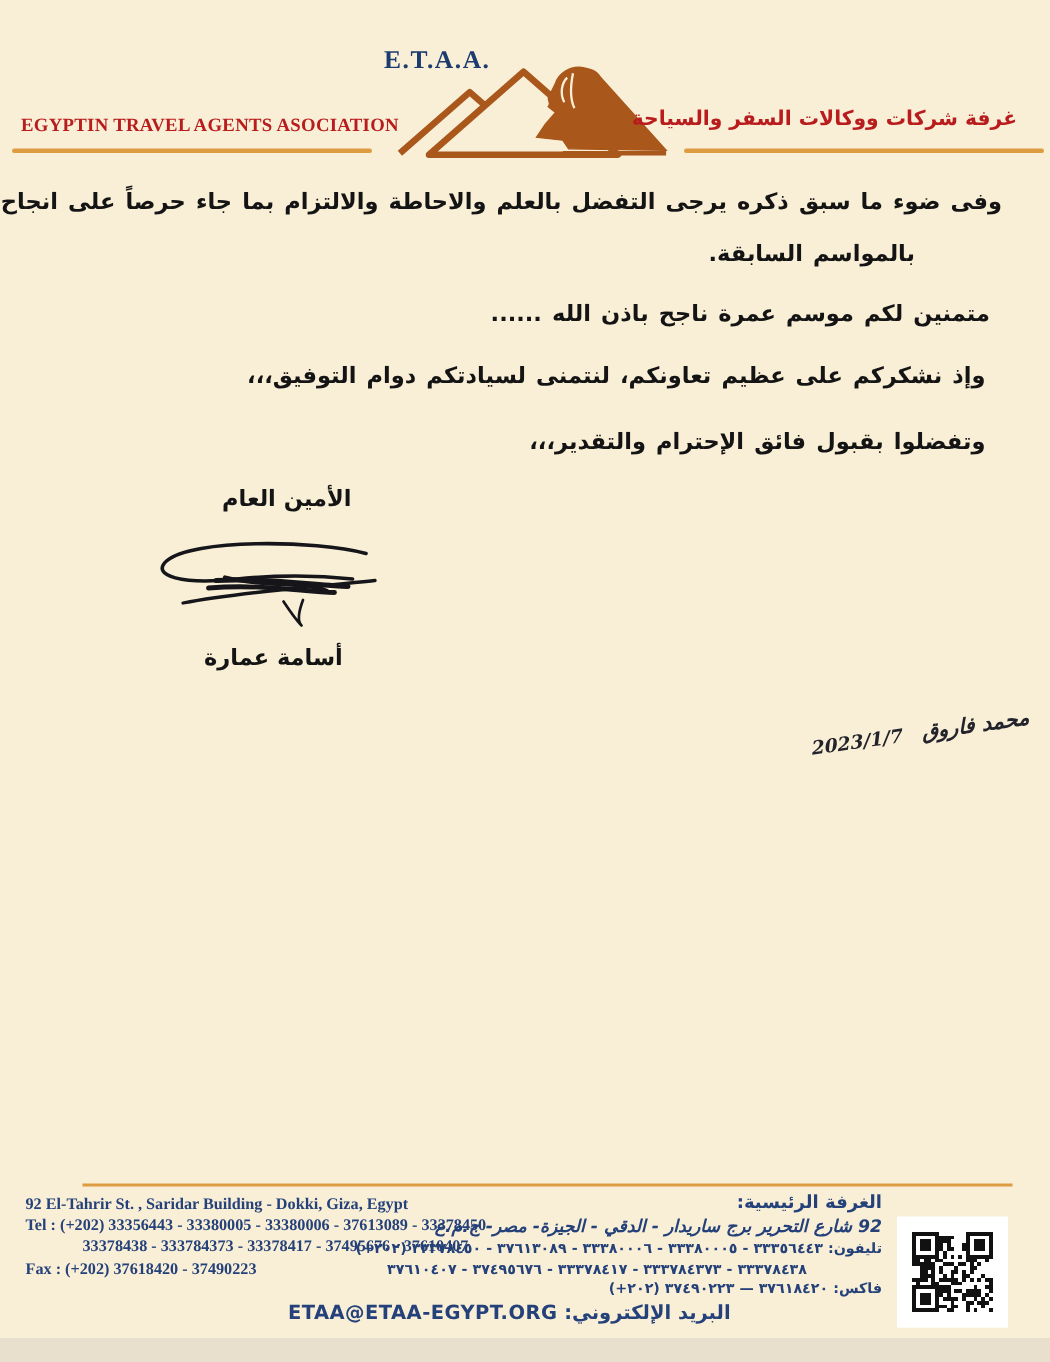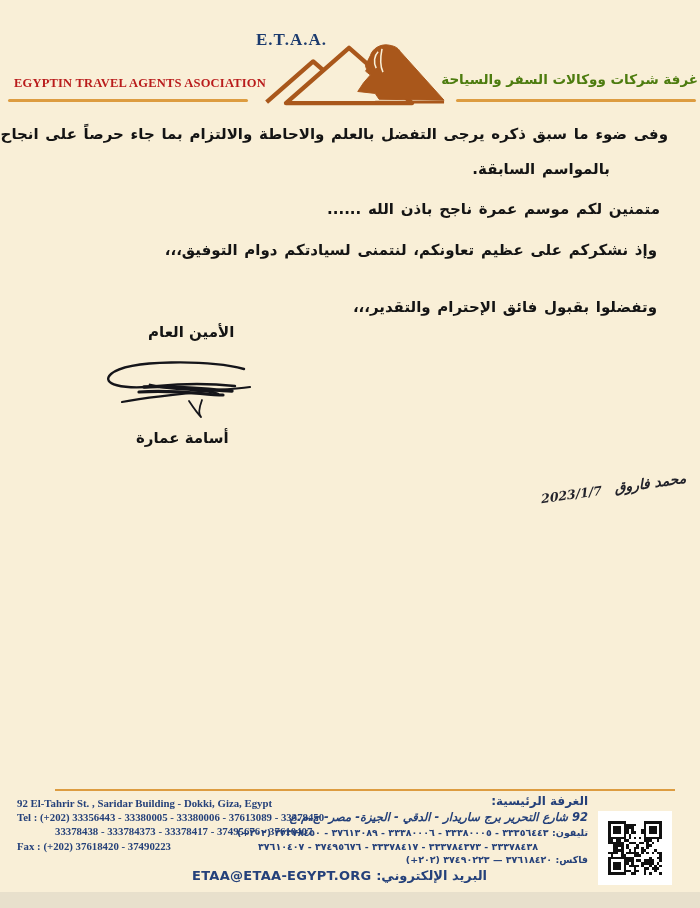--- a/index.html
+++ b/index.html
@@ -6,34 +6,34 @@
   body{background:#e8e0cc;}
   .page{position:relative;width:700px;height:892px;margin:0 auto;background:#f9efd7;overflow:hidden;
         font-family:"DejaVu Sans",sans-serif;}
   .abs{position:absolute;}
 
   
   .acronym{left:256px;top:30px;font-family:"Liberation Serif",serif;font-weight:bold;
            font-size:17px;letter-spacing:1px;color:#1c3b6e;}
   .org-en{left:14px;top:76px;font-family:"Liberation Serif",serif;font-weight:bold;
           font-size:12.5px;color:#b91c1c;letter-spacing:.2px;white-space:nowrap;}
-  .org-ar{right:2px;top:71px;font-weight:bold;font-size:13.5px;color:#4d7c0f;
+  .org-ar{right:22px;top:71px;font-weight:bold;font-size:13.5px;color:#b91c1c;
           white-space:nowrap;direction:rtl;}
   .hrule{height:2.5px;background:#dd9c40;border-radius:2px;}
   .rule-left{left:8px;top:99px;width:240px;}
   .rule-right{right:4px;top:99px;width:240px;}
 
   
   .bline{direction:rtl;white-space:nowrap;font-weight:bold;font-size:15px;color:#141414;
          word-spacing:1.5px;}
   .l1{top:125px;right:32px;}
   .l2{top:160px;right:90px;}
   .l3{top:200px;right:40px;}
   .l4{top:241px;right:43px;}
-  .l5{top:298px;right:43px;}
+  .l5{top:285px;right:43px;}
   .sec-title{top:323px;left:148px;direction:rtl;font-weight:bold;font-size:15px;color:#141414;}
   .signame{top:429px;left:136px;direction:rtl;font-weight:bold;font-size:15px;color:#141414;}
   .handnote{top:482px;left:512px;width:175px;direction:rtl;white-space:nowrap;
             transform:rotate(-8deg) skewX(-4deg);font-family:"DejaVu Serif",serif;
             font-style:italic;font-weight:bold;font-size:14px;color:#23232b;}
   .handnote .date{font-size:12.5px;margin-right:8px;}
 
   
   .f-rule{left:55px;top:789px;width:620px;height:2px;background:#dd9c40;}
   .f-en{left:17px;top:796px;font-family:"Liberation Serif",serif;font-weight:bold;

